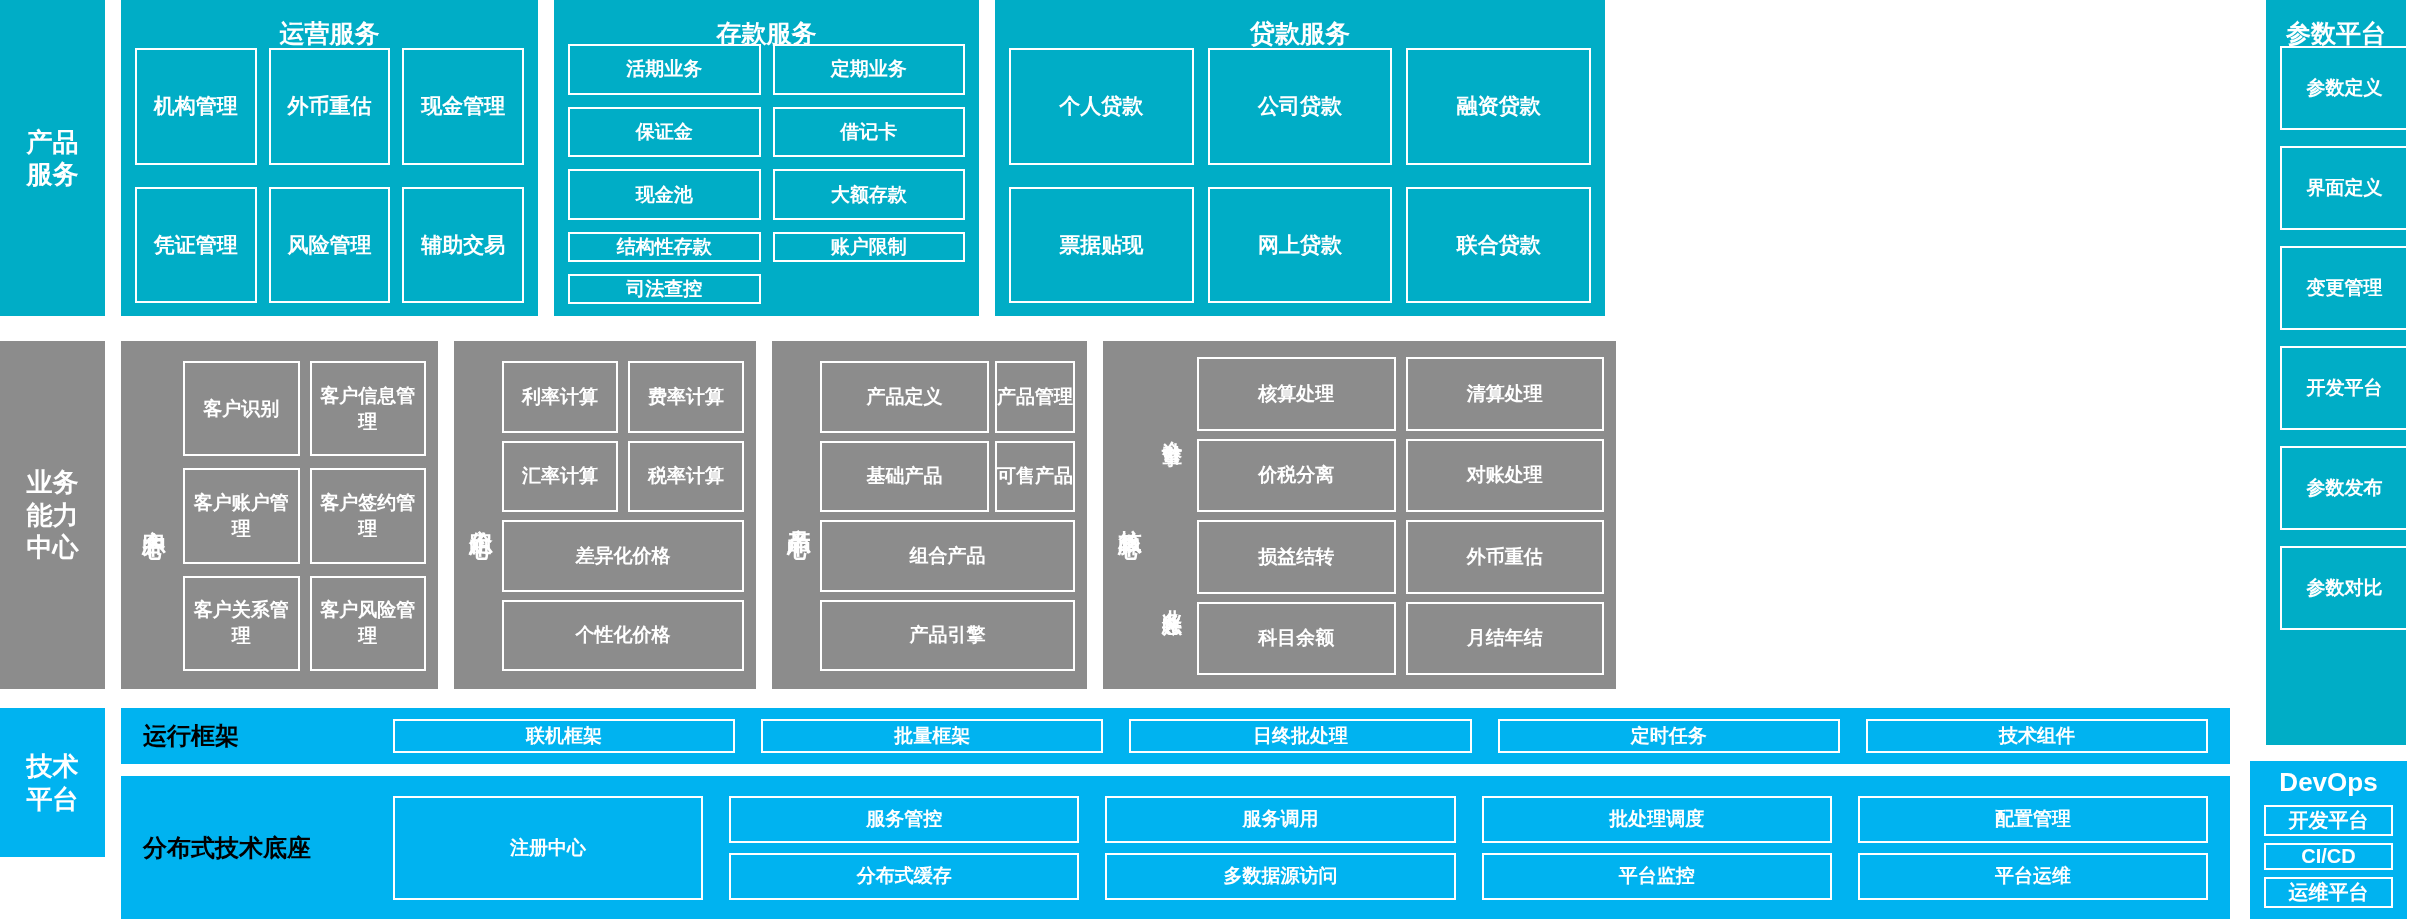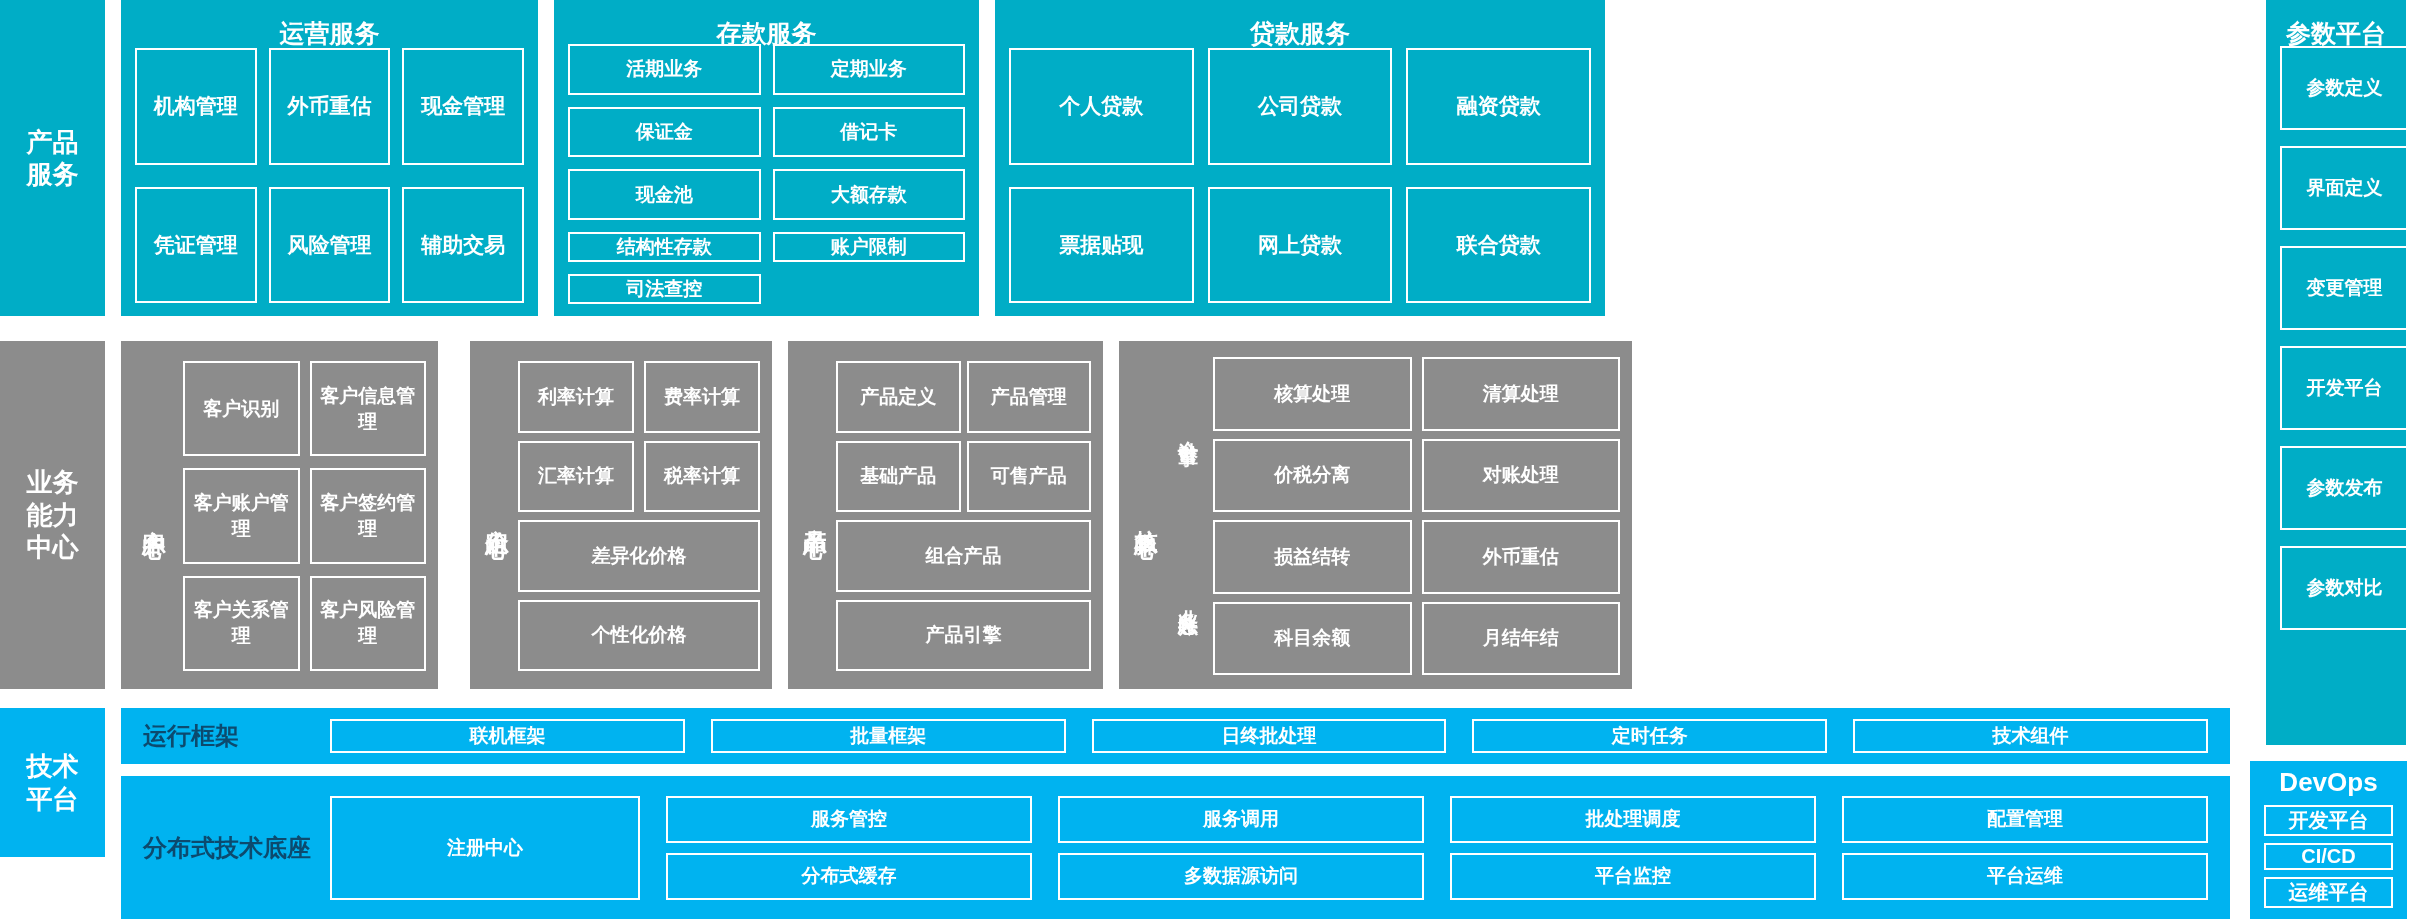--- a/index.html
+++ b/index.html
@@ -94,41 +94,41 @@
     grid-template-columns: 1fr; grid-template-rows: repeat(7, 1fr);
     gap: 16px;
   }
 
   
   #mid-band { left: 0; top: 341px; width: 2423px; height: 348px; }
   #spine-capability { width: 105px; height: 348px; }
 
   .gray-group { position: relative; display: flex; height: 348px; }
   #grp-customer { margin-left: 16px; width: 317px; }
-  #grp-pricing  { margin-left: 32px; width: 302px; }
+  #grp-pricing  { margin-left: 16px; width: 302px; }
   #grp-product  { margin-left: 16px; width: 315px; }
   #grp-account  { margin-left: 16px; width: 513px; }
 
   #grp-customer .cells {
     position: absolute; left: 62px; top: 20px; right: 12px; bottom: 18px;
     grid-template-columns: 1fr 1fr; grid-template-rows: 1fr 1fr 1fr;
     gap: 12px 10px;
   }
   #grp-customer .vlabel { position: absolute; left: 12px; top: 0; bottom: 0; width: 44px; }
 
   #grp-pricing .cells {
     position: absolute; left: 48px; top: 20px; right: 12px; bottom: 18px;
     grid-template-columns: 1fr 1fr; grid-template-rows: 1fr 1fr 1fr 1fr;
     gap: 8px 10px;
   }
   #grp-pricing .vlabel { position: absolute; left: 8px; top: 0; bottom: 0; width: 40px; }
 
   #grp-product .cells {
     position: absolute; left: 48px; top: 20px; right: 12px; bottom: 18px;
-    grid-template-columns: 1fr 1fr; grid-template-rows: 1fr 1fr 1fr 1fr;
+    grid-template-columns: 1fr; grid-template-rows: 1fr 1fr 1fr 1fr;
     gap: 8px 6px;
   }
   #grp-product .vlabel { position: absolute; left: 8px; top: 0; bottom: 0; width: 40px; }
 
   #grp-account .vlabel.main { position: absolute; left: 8px; top: 0; bottom: 0; width: 40px; }
   #grp-account .vlabel.sub1 { position: absolute; left: 52px; top: 14px; height: 148px; width: 36px; font-size: 20px; }
   #grp-account .vlabel.sub2 { position: absolute; left: 52px; top: 178px; height: 158px; width: 36px; font-size: 20px; }
   #grp-account .cells {
     position: absolute; left: 94px; top: 16px; right: 12px; bottom: 14px;
     grid-template-columns: 1fr 1fr; grid-template-rows: 1fr 1fr 1fr 1fr;
@@ -138,22 +138,22 @@
   
   #bot-band { left: 0; top: 708px; width: 2423px; height: 211px; }
   #spine-tech { width: 105px; height: 149px; }
   #tech-stack { margin-left: 16px; width: 2109px; height: 211px;
                 display: flex; flex-direction: column; gap: 12px; }
 
   .tech-row { background: var(--blue); display: flex; align-items: center; position: relative; }
   #tech-row-runtime { height: 56px; }
   #tech-row-base    { height: 143px; }
 
-  .tech-row-label { color: #0c4a6e; font-weight: bold; font-size: 24px;
-                    width: 209px; padding-left: 22px; flex: none; }
+  .tech-row-label { color: #000000; font-weight: bold; font-size: 24px;
+                    width: 272px; padding-left: 22px; flex: none; }
 
   #runtime-cells {
     flex: 1; display: grid; grid-template-columns: repeat(5, 1fr);
     gap: 26px; padding-right: 22px;
   }
   #runtime-cells .box { height: 34px; }
 
   #base-cells {
     flex: 1; display: grid;
     grid-template-columns: 310px 1fr 1fr 1fr 1fr;

